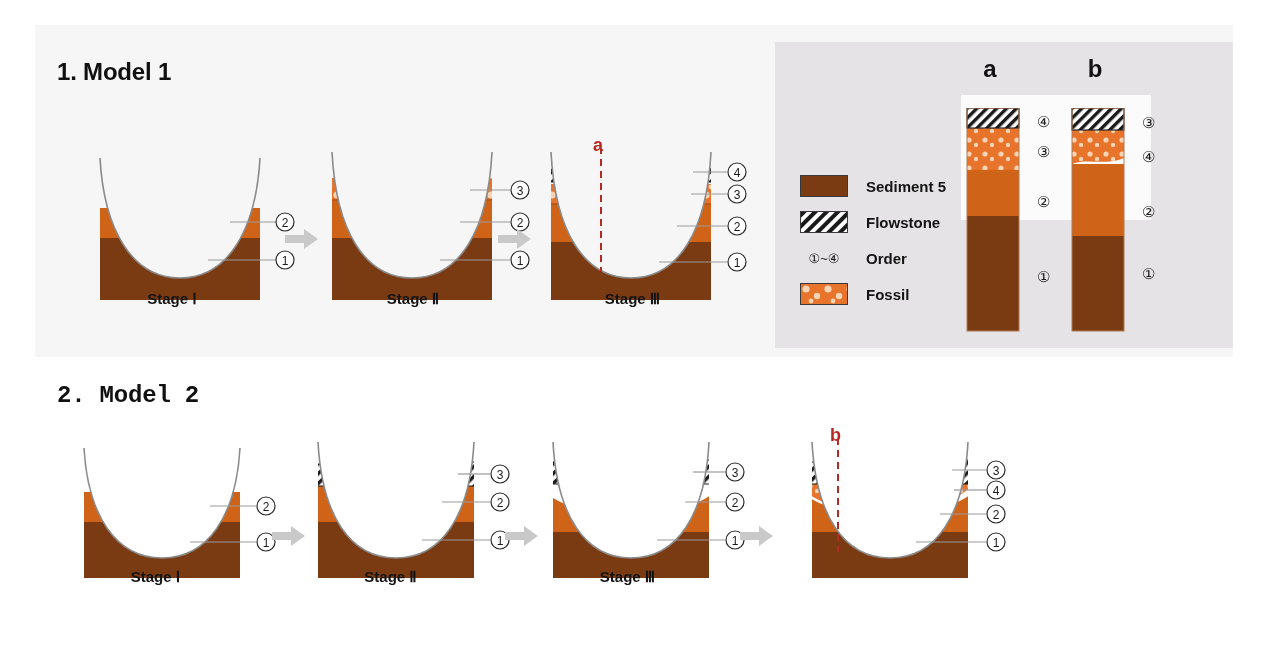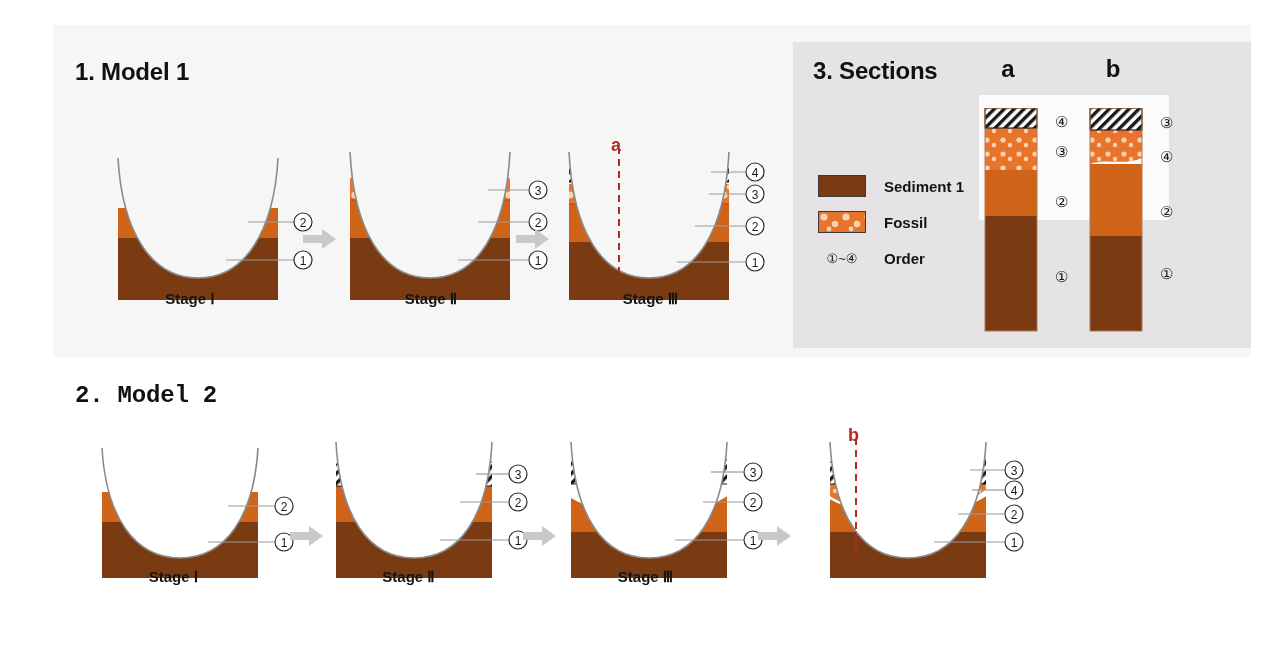--- a/index.html
+++ b/index.html
@@ -3,21 +3,21 @@
 <meta charset="utf-8">
 <style>
   html,body{margin:0;padding:0;}
   body{
     width:1268px;height:663px;
     background:#ffffff;
     font-family:"Liberation Sans", sans-serif;
     overflow:hidden;
     position:relative;
   }
-  .canvas{position:absolute;left:0;top:0;width:1152px;height:663px;margin-left:18px;}
+  .canvas{position:absolute;left:0;top:0;width:1152px;height:663px;}
 
   
   .panel-model1{
     position:absolute;left:35px;top:25px;width:1198px;height:332px;
     background:#f6f6f6;
   }
   .panel-model2{
     position:absolute;left:35px;top:358px;width:1198px;height:271px;
     background:#ffffff;
   }
@@ -127,21 +127,20 @@
       <pattern id="fossilPatSm" patternUnits="userSpaceOnUse" width="16" height="14">
         <rect width="16" height="14" fill="#e8732a"></rect>
         <circle cx="4" cy="4" r="2.6" fill="#f8d4b4"></circle>
         <circle cx="11" cy="9" r="2.2" fill="#f8d4b4"></circle>
       </pattern>
     </defs>
   </svg>
 
   <div class="heading h-model1">1. Model 1</div>
   <div class="heading h-model2">2. Model 2</div>
-  <div class="heading h-sections">3. Sections</div>
 
   <div class="stage" style="left:80px;top:150px;">
     <svg width="220" height="160" viewBox="0 0 220 160">
       <clipPath id="m1s1clip">
         <path d="M20,8 C24,80 52,128 100,128 C148,128 176,80 180,8 L180,150 L20,150 Z"></path>
       </clipPath>
       <g clip-path="url(#m1s1clip)">
         <rect x="0" y="88" width="220" height="80" fill="#7a3a12"></rect>
         <rect x="0" y="58" width="220" height="30" fill="#cf6418"></rect>
       </g>
@@ -387,39 +386,47 @@
       </g>
       <line x1="48" y1="-2" x2="48" y2="112" stroke="#b42a23" stroke-width="2" stroke-dasharray="7,5"></line>
     </svg>
   </div>
   <div class="cut-letter" style="left:830px;top:425px;">b</div>
 
   <div class="legend">
 
     <div class="legend-row">
       <div class="swatch" style="background:#7a3a12;"></div>
-      <div class="legend-text">Sediment 1</div>
+      <div class="legend-text">Sediment 5</div>
     </div>
 
 
+    <div class="legend-row">
+      <div class="swatch" style="padding:0;background:#fff;">
+        <svg width="46" height="20" viewBox="0 0 46 20" style="display:block">
+          <rect width="46" height="20" fill="url(#hatchPat)"></rect>
+        </svg>
+      </div>
+      <div class="legend-text">Flowstone</div>
+    </div>
+
+    <div class="legend-row">
+      <div class="swatch-order">①~④</div>
+      <div class="legend-text">Order</div>
+    </div>
 
     <div class="legend-row">
       <div class="swatch" style="padding:0;">
         <svg width="46" height="20" viewBox="0 0 46 20" style="display:block">
           <rect width="46" height="20" fill="url(#fossilPat)"></rect>
         </svg>
       </div>
       <div class="legend-text">Fossil</div>
     </div>
 
-    <div class="legend-row">
-      <div class="swatch-order">①~④</div>
-      <div class="legend-text">Order</div>
-    </div>
-
   </div>
 
   <div class="sec-letter" style="left:960px;top:55px;">a</div>
   <div class="sec-letter" style="left:1065px;top:55px;">b</div>
 
   <div class="stage" style="left:965px;top:108px;">
     <svg width="60" height="225" viewBox="0 0 60 225">
       <rect x="2" y="108" width="52" height="115" fill="#7a3a12"></rect>
       <rect x="2" y="62" width="52" height="46" fill="#cf6418"></rect>
       <rect x="2" y="20" width="52" height="42" fill="url(#fossilPatSm)"></rect>

